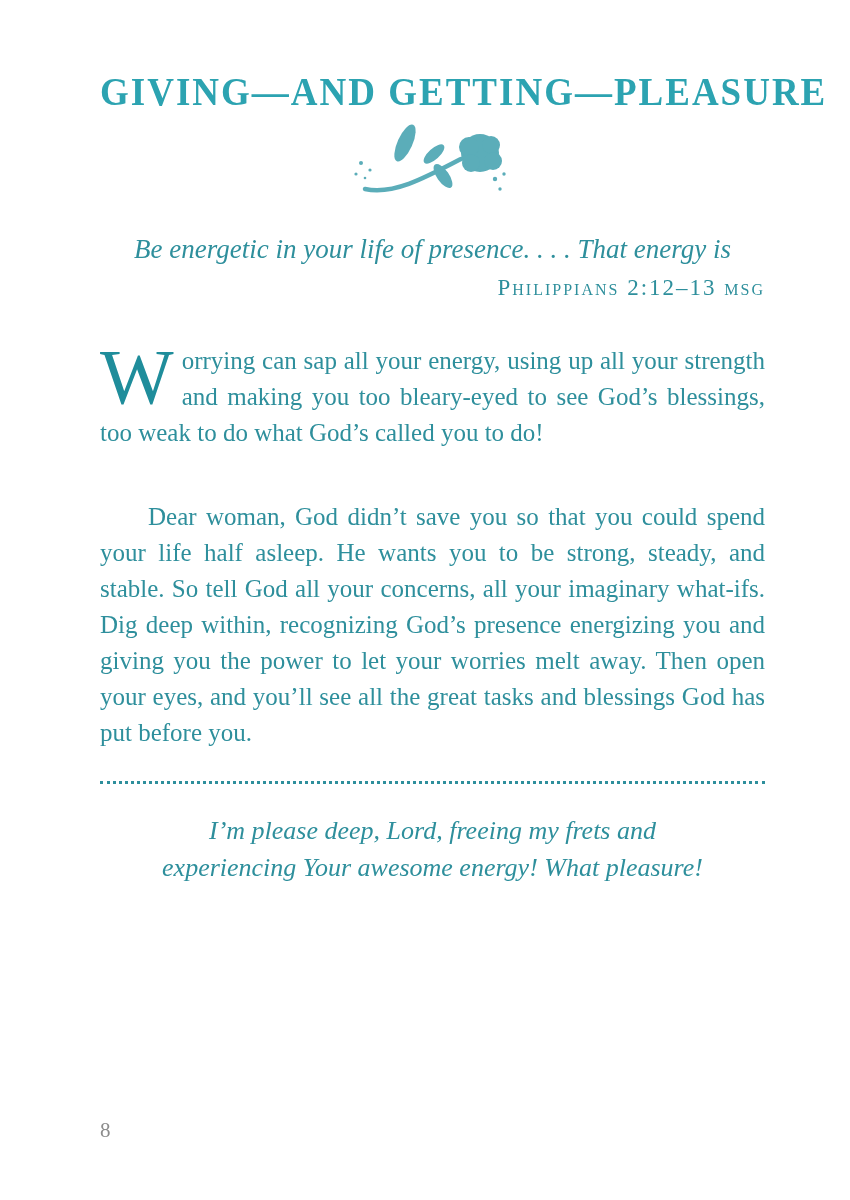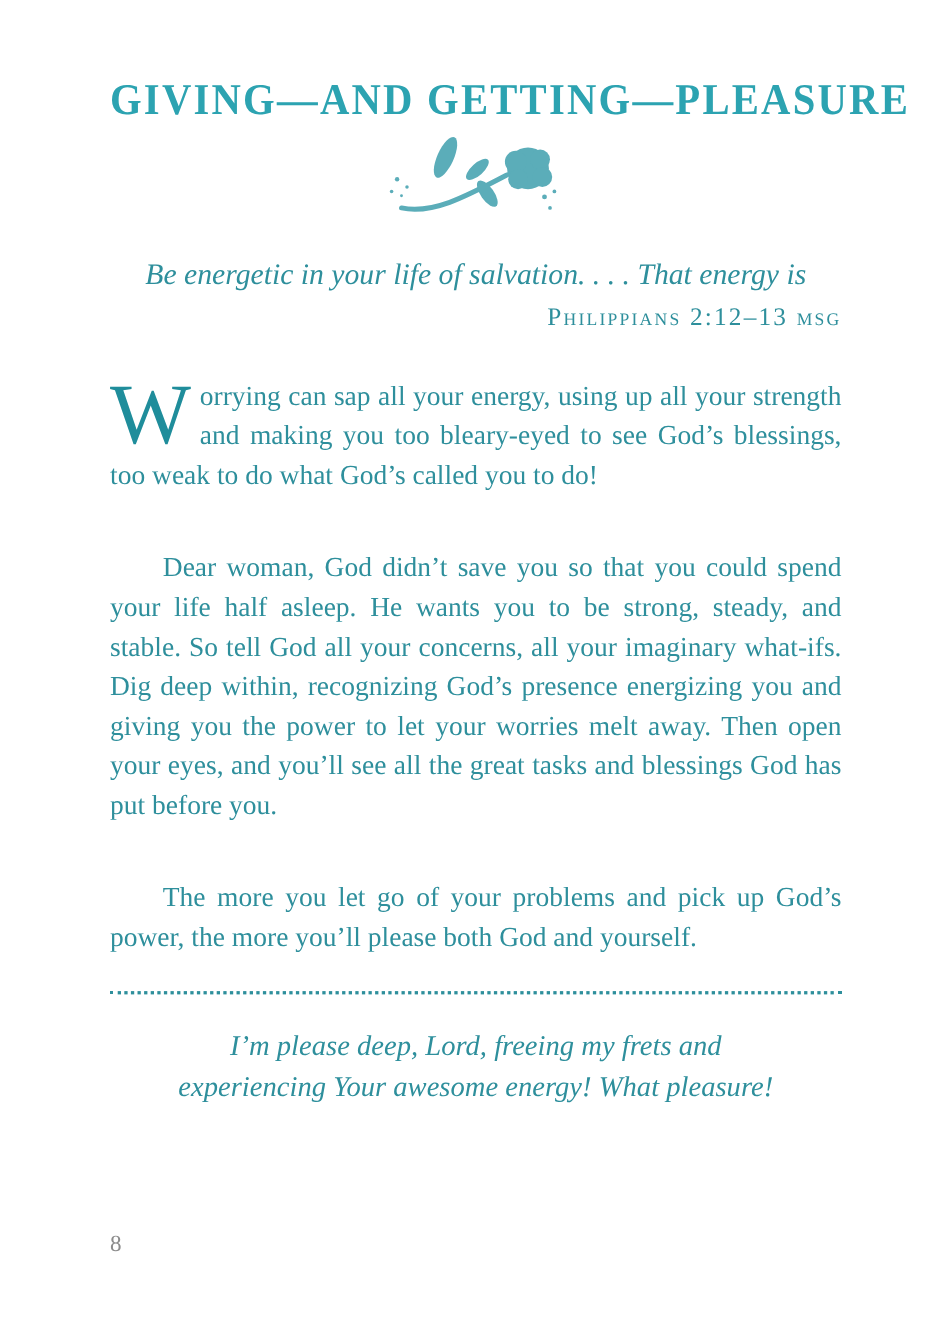--- a/index.html
+++ b/index.html
@@ -117,29 +117,28 @@
         <circle cx="13" cy="53" r="1.6" fill="#5BADB9"></circle>
         <circle cx="22" cy="57" r="1.3" fill="#5BADB9"></circle>
 
         <circle cx="152" cy="58" r="2.2" fill="#5BADB9"></circle>
         <circle cx="161" cy="53" r="1.7" fill="#5BADB9"></circle>
         <circle cx="157" cy="68" r="1.7" fill="#5BADB9"></circle>
       </svg>
     </div>
 
     <div class="scripture">
-      <div>Be energetic in your life of salvation. . . . That energy is</div>
+      <div>Be energetic in your life of presence. . . . That energy is</div>
     </div>
 
     <div class="scripture-ref">Philippians 2:12–13 msg</div>
 
     <div class="body-text">
       <p><span class="dropcap">W</span><span>orrying can sap all your energy, using up all your strength and making you too bleary-eyed to see God’s blessings, too weak to do what God’s called you to do!</span></p>
       <p class="indent">Dear woman, God didn’t save you so that you could spend your life half asleep. He wants you to be strong, steady, and stable. So tell God all your concerns, all your imaginary what-ifs. Dig deep within, recognizing God’s presence energizing you and giving you the power to let your worries melt away. Then open your eyes, and you’ll see all the great tasks and blessings God has put before you.</p>
-      <p class="indent">The more you let go of your problems and pick up God’s power, the more you’ll please both God and yourself.</p>
     </div>
 
     <div class="divider"></div>
 
     <div class="prayer">
       <div>I’m please deep, Lord, freeing my frets and</div>
       <div>experiencing Your awesome energy! What pleasure!</div>
     </div>
 
   </div>

